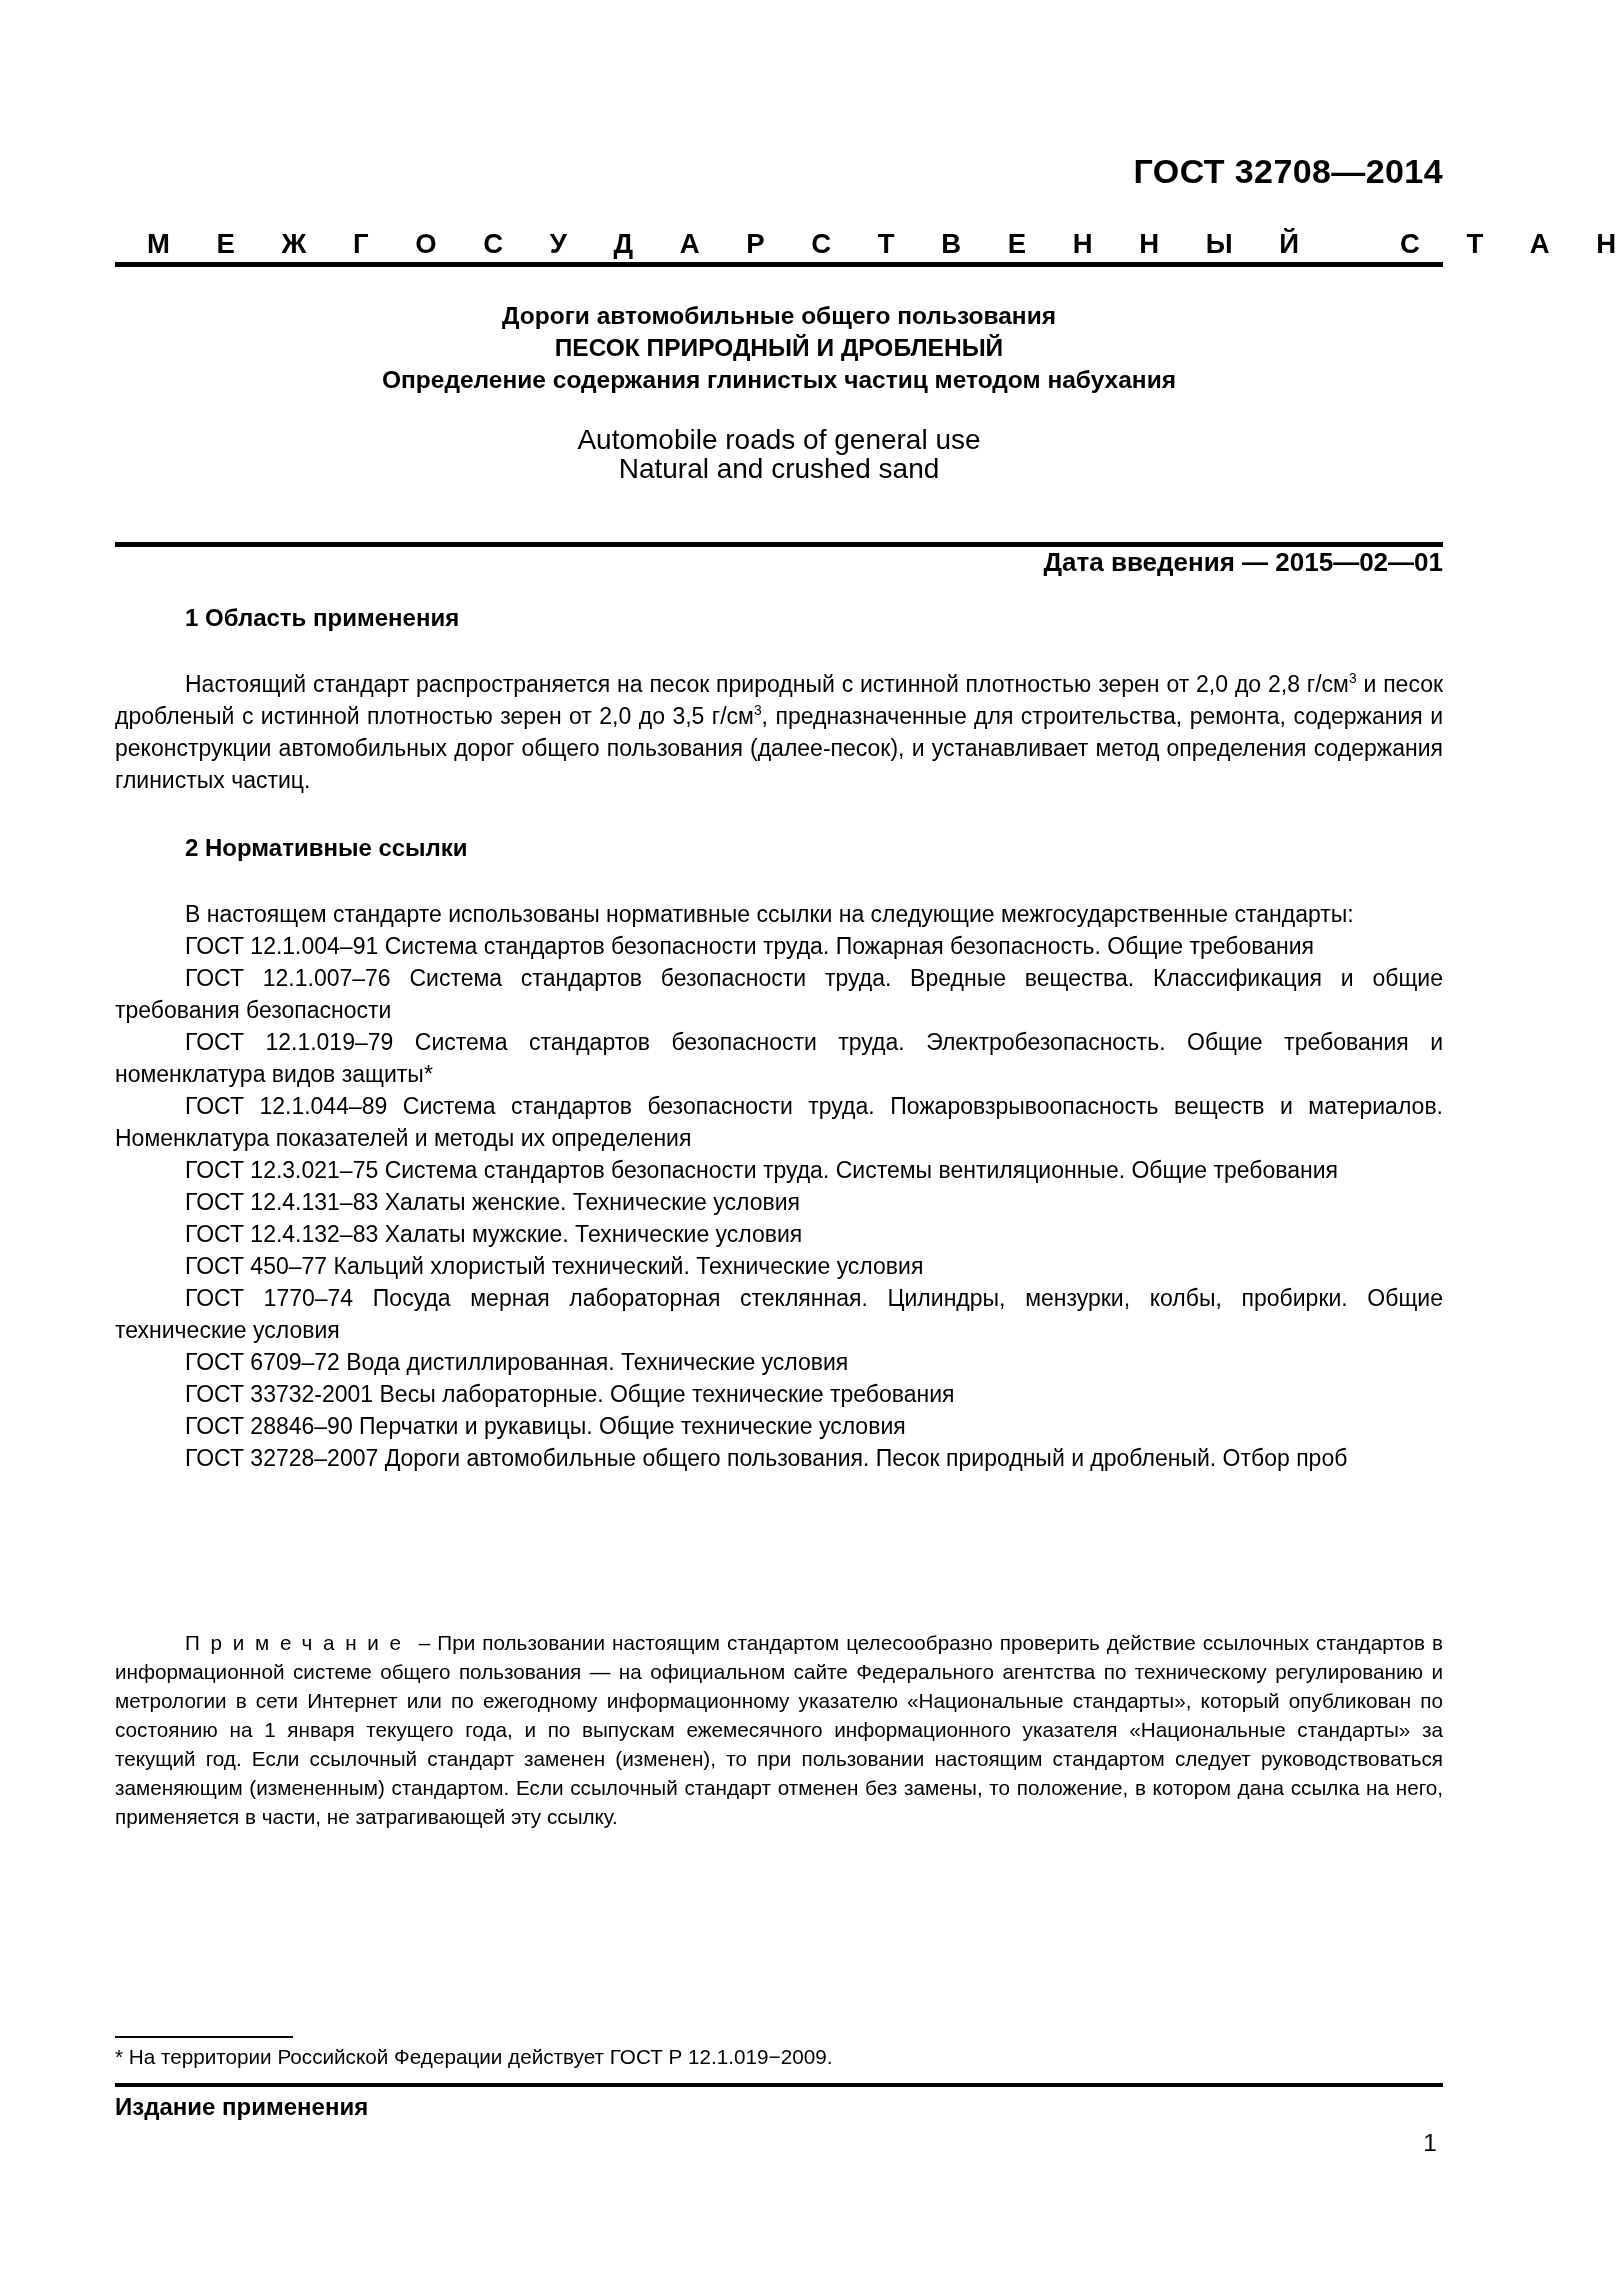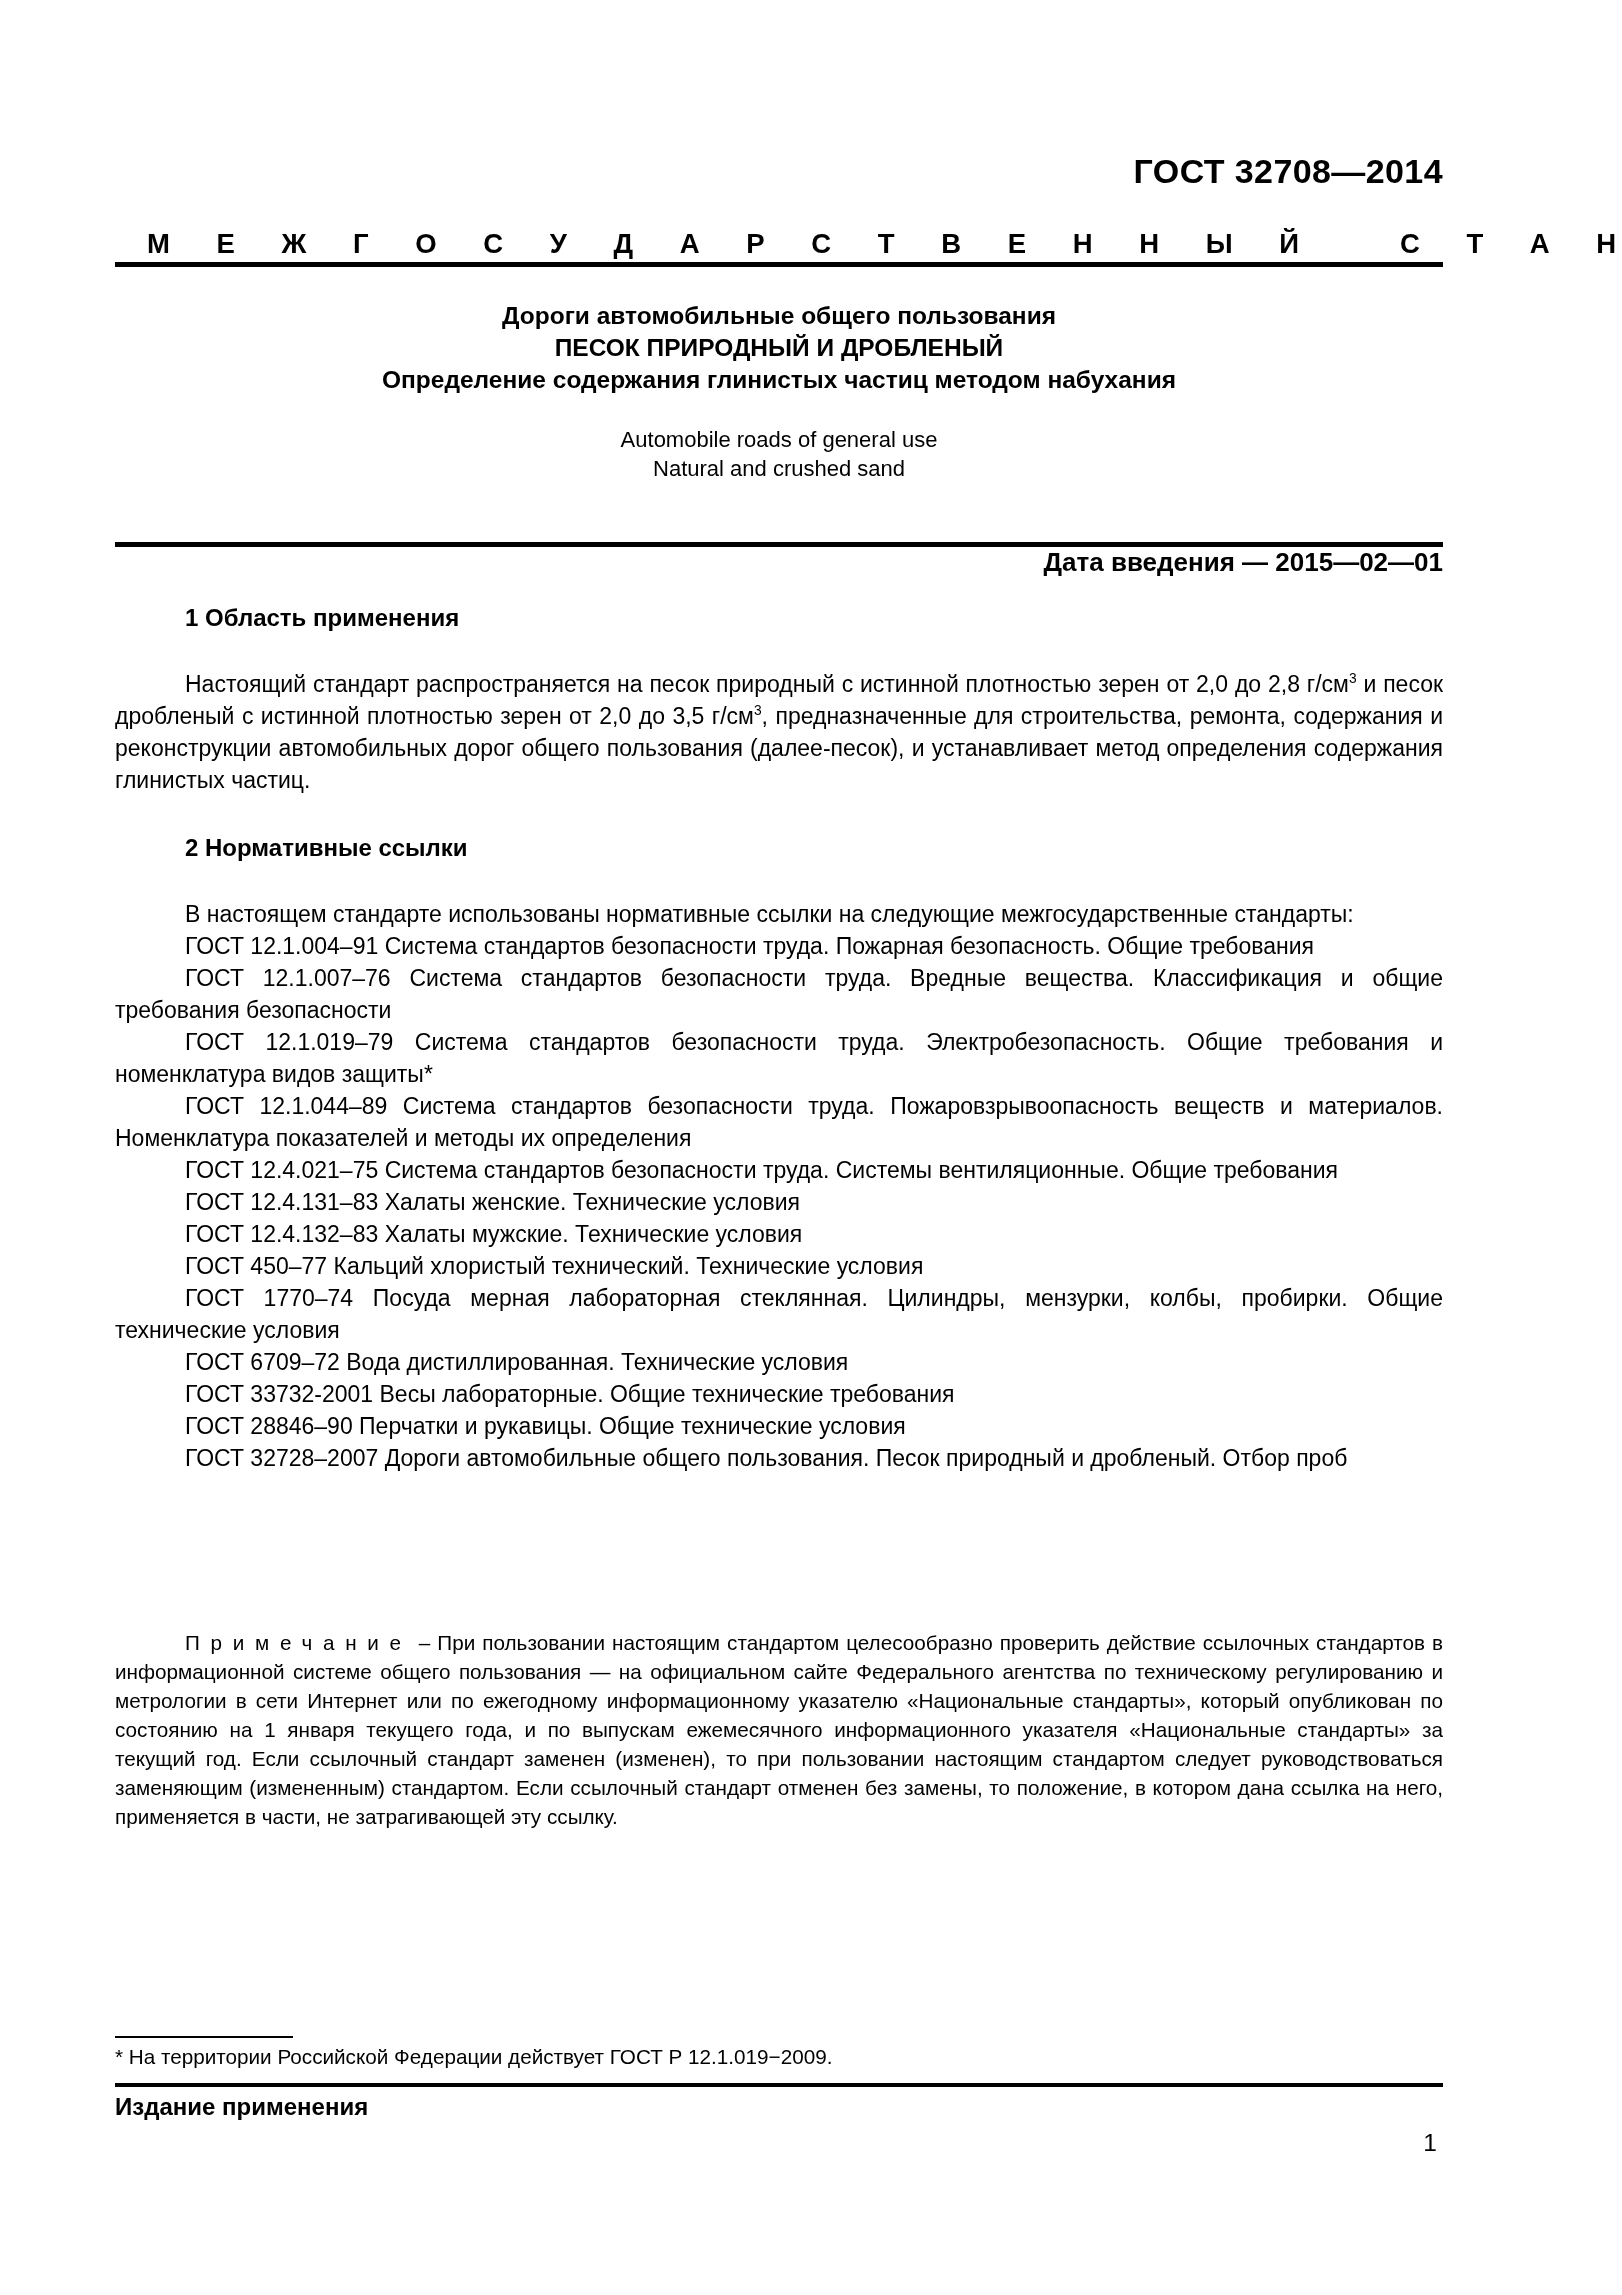--- a/index.html
+++ b/index.html
@@ -17,21 +17,21 @@
     font-size: 27.5px; font-weight: bold; white-space: pre;
     letter-spacing: 19.5px;
   }
   .rule-thick { position: absolute; left: 0; width: 1328px; height: 4.6px; background: #000; }
   .title-block {
     position: absolute; left: 0; width: 1328px; top: 300px; text-align: center;
     font-weight: bold; font-size: 24.5px; line-height: 32px;
   }
   .title-en {
     position: absolute; left: 0; width: 1328px; top: 425px; text-align: center;
-    font-size: 22px; line-height: 29px;
+    font-size: 28px; line-height: 29px;
   }
   .intro-date {
     position: absolute; right: 0; top: 547px; font-size: 26px; font-weight: bold;
   }
   .section-heading {
     position: absolute; left: 70px; font-size: 24px; font-weight: bold;
   }
   .body-text {
     position: absolute; left: 0; width: 1328px;
     font-size: 23px; line-height: 32px; text-align: justify;
@@ -78,21 +78,21 @@
     <p class="indent"><span>Настоящий стандарт распространяется на песок природный с истинной плотностью зерен от 2,0 до 2,8 г/см</span><sup>3</sup><span> и песок дробленый с истинной плотностью зерен от 2,0 до 3,5 г/см</span><sup>3</sup><span>, предназначенные для строительства, ремонта, содержания и реконструкции автомобильных дорог общего пользования (далее-песок), и устанавливает метод определения содержания глинистых частиц.</span></p>
   </div>
 
   <div class="section-heading" style="top:834px;">2 Нормативные ссылки</div>
   <div class="body-text" style="top:898px;">
     <p class="indent">В настоящем стандарте использованы нормативные ссылки на следующие межгосударственные стандарты:</p>
     <p class="indent">ГОСТ 12.1.004–91 Система стандартов безопасности труда. Пожарная безопасность. Общие требования</p>
     <p class="indent">ГОСТ 12.1.007–76 Система стандартов безопасности труда. Вредные вещества. Классификация и общие требования безопасности</p>
     <p class="indent">ГОСТ 12.1.019–79 Система стандартов безопасности труда. Электробезопасность. Общие требования и номенклатура видов защиты*</p>
     <p class="indent">ГОСТ 12.1.044–89 Система стандартов безопасности труда. Пожаровзрывоопасность веществ и материалов. Номенклатура показателей и методы их определения</p>
-    <p class="indent">ГОСТ 12.4.021–75 Система стандартов безопасности труда. Системы вентиляционные. Общие требования</p>
+    <p class="indent">ГОСТ 12.3.021–75 Система стандартов безопасности труда. Системы вентиляционные. Общие требования</p>
     <p class="indent">ГОСТ 12.4.131–83 Халаты женские. Технические условия</p>
     <p class="indent">ГОСТ 12.4.132–83 Халаты мужские. Технические условия</p>
     <p class="indent">ГОСТ 450–77 Кальций хлористый технический. Технические условия</p>
     <p class="indent">ГОСТ 1770–74 Посуда мерная лабораторная стеклянная. Цилиндры, мензурки, колбы, пробирки. Общие технические условия</p>
     <p class="indent">ГОСТ 6709–72 Вода дистиллированная. Технические условия</p>
     <p class="indent">ГОСТ 33732-2001 Весы лабораторные. Общие технические требования</p>
     <p class="indent">ГОСТ 28846–90 Перчатки и рукавицы. Общие технические условия</p>
     <p class="indent">ГОСТ 32728–2007  Дороги автомобильные общего пользования. Песок природный и дробленый. Отбор проб</p>
   </div>
 

